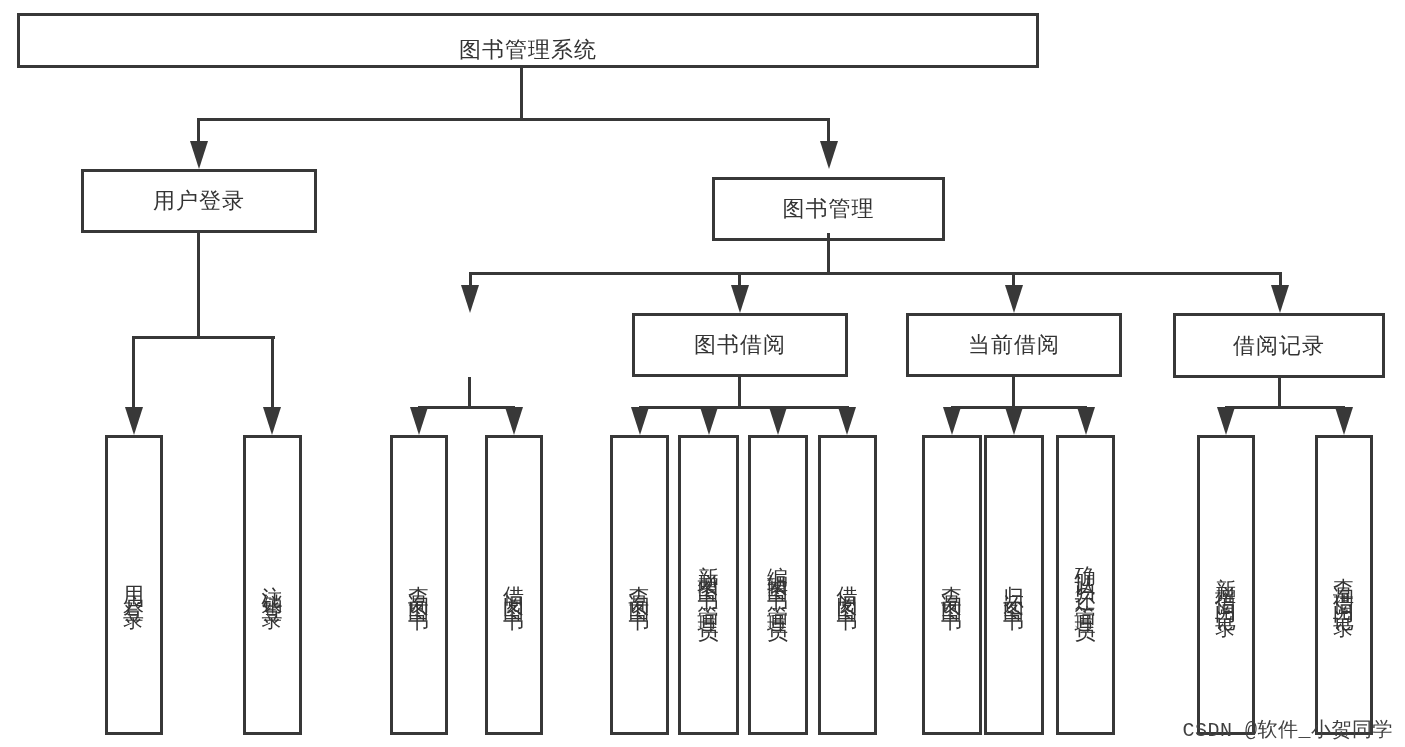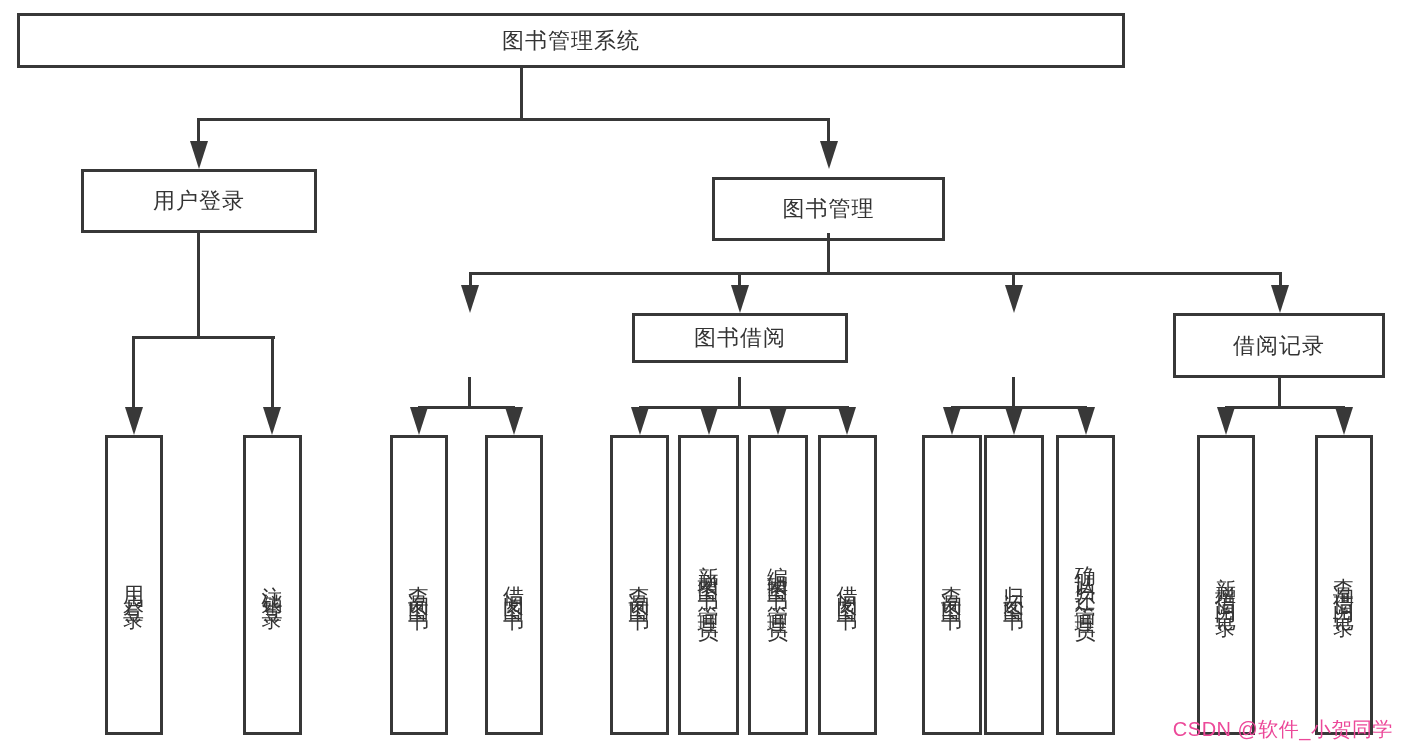--- a/index.html
+++ b/index.html
@@ -38,30 +38,31 @@
   .line{position:absolute;background:#383838;}
   .arrow{
     position:absolute;width:0;height:0;
     border-left:9px solid transparent;
     border-right:9px solid transparent;
     border-top:28px solid #383838;
   }
   .watermark{
     position:absolute;
     right:12px;top:716px;
-    font-size:20px;color:#ec4899;
+    font-size:20px;color:#404040;
     letter-spacing:0.5px;
+    font-family:Liberation Mono, monospace;
   }
 </style>
 </head>
 <body>
 
 <div id="canvas">
 
-  <div class="hbox" style="left:17px;top:13px;width:1108px;height:55px;">
+  <div class="hbox" style="left:17px;top:13px;width:1022px;height:55px;align-items:flex-end;">
     <span>图书管理系统</span>
   </div>
 
   <div class="line" style="left:520px;top:68px;width:3px;height:52px;"></div>
   <div class="line" style="left:197px;top:118px;width:633px;height:3px;"></div>
   <div class="line" style="left:197px;top:118px;width:3px;height:27px;"></div>
   <div class="arrow" style="left:190px;top:141px;"></div>
   <div class="line" style="left:827px;top:118px;width:3px;height:27px;"></div>
   <div class="arrow" style="left:820px;top:141px;"></div>
 
@@ -83,22 +84,25 @@
   <div class="line" style="left:469px;top:272px;width:813px;height:3px;"></div>
   <div class="line" style="left:469px;top:272px;width:3px;height:17px;"></div>
   <div class="arrow" style="left:461px;top:285px;"></div>
   <div class="line" style="left:738px;top:272px;width:3px;height:17px;"></div>
   <div class="arrow" style="left:731px;top:285px;"></div>
   <div class="line" style="left:1012px;top:272px;width:3px;height:17px;"></div>
   <div class="arrow" style="left:1005px;top:285px;"></div>
   <div class="line" style="left:1279px;top:272px;width:3px;height:17px;"></div>
   <div class="arrow" style="left:1271px;top:285px;"></div>
 
-  <div class="hbox" style="left:632px;top:313px;width:216px;height:50px;">
+  <div class="hbox" style="left:632px;top:313px;width:216px;height:64px;">
     <span>图书借阅</span>
+  </div>
+  <div class="hbox" style="left:906px;top:313px;width:216px;height:64px;">
+    <span>当前借阅</span>
   </div>
   <div class="hbox" style="left:1173px;top:313px;width:212px;height:65px;">
     <span>借阅记录</span>
   </div>
 
   <div class="line" style="left:468px;top:377px;width:3px;height:32px;"></div>
   <div class="line" style="left:418px;top:406px;width:97px;height:3px;"></div>
   <div class="arrow" style="left:410px;top:407px;"></div>
   <div class="arrow" style="left:505px;top:407px;"></div>
 

